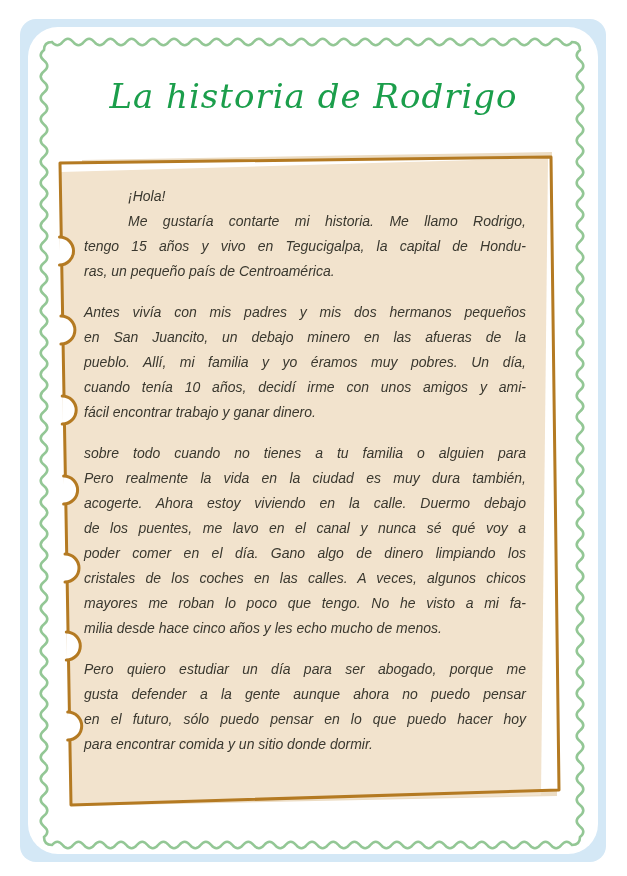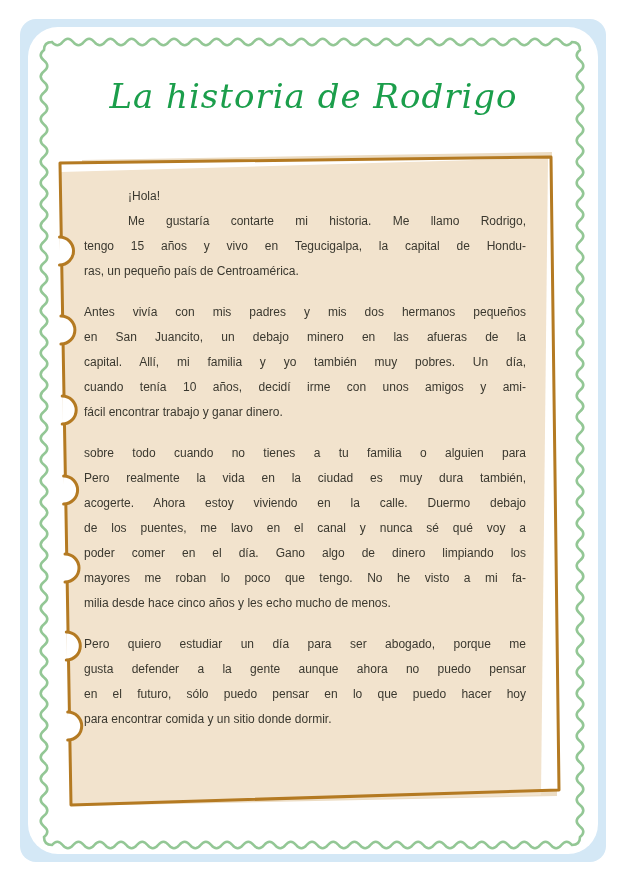--- a/index.html
+++ b/index.html
@@ -22,21 +22,21 @@
   .card-paper{fill:var(--paper_tan,#f2e3cd);}
   .card-border{fill:none;stroke:var(--frame_brown,#b47a22);stroke-width:3px;stroke-linejoin:round;}
   .notch{fill:#ffffff;stroke:var(--frame_brown,#b47a22);stroke-width:3px;stroke-linecap:round;}
   .title{
     position:absolute;left:0;top:76px;width:627px;text-align:center;
     font-family:"DejaVu Serif",serif;font-style:italic;font-size:34px;
     letter-spacing:1px;color:var(--title_green,#1b9e4b);
   }
   .letter-text{
     position:absolute;left:84px;top:184px;width:442px;
-    font-size:12px;line-height:25px;color:var(--ink,#3a382f);
+    font-size:14px;line-height:25px;color:var(--ink,#3a382f);font-style:italic;
   }
   .para{margin:0 0 16px 0;}
   .line{text-align:justify;text-align-last:justify;}
   .line.nojust{text-align-last:left;}
   .line.indent{padding-left:44px;}
 </style>
 </head>
 <body>
 
 <div class="stage">
@@ -73,30 +73,31 @@
   <div class="letter-text">
       <div class="para">
         <div class="line indent nojust">¡Hola!</div>
         <div class="line indent">Me gustaría contarte mi historia. Me llamo Rodrigo,</div>
         <div class="line">tengo 15 años y vivo en Tegucigalpa, la capital de Hondu-</div>
         <div class="line nojust">ras, un pequeño país de Centroamérica.</div>
       </div>
       <div class="para">
         <div class="line">Antes vivía con mis padres y mis dos hermanos pequeños</div>
         <div class="line">en San Juancito, un debajo minero en las afueras de la</div>
-        <div class="line">capital. Allí, mi familia y yo también muy pobres. Un día,</div>
+        <div class="line">pueblo. Allí, mi familia y yo éramos muy pobres. Un día,</div>
         <div class="line">cuando tenía 10 años, decidí irme con unos amigos y ami-</div>
         <div class="line nojust">fácil encontrar trabajo y ganar dinero.</div>
       </div>
       <div class="para">
         <div class="line">sobre todo cuando no tienes a tu familia o alguien para</div>
         <div class="line">Pero realmente la vida en la ciudad es muy dura también,</div>
         <div class="line">acogerte. Ahora estoy viviendo en la calle. Duermo debajo</div>
         <div class="line">de los puentes, me lavo en el canal y nunca sé qué voy a</div>
         <div class="line">poder comer en el día. Gano algo de dinero limpiando los</div>
+        <div class="line">cristales de los coches en las calles. A veces, algunos chicos</div>
         <div class="line">mayores me roban lo poco que tengo. No he visto a mi fa-</div>
         <div class="line nojust">milia desde hace cinco años y les echo mucho de menos.</div>
       </div>
       <div class="para">
         <div class="line">Pero quiero estudiar un día para ser abogado, porque me</div>
         <div class="line">gusta defender a la gente aunque ahora no puedo pensar</div>
         <div class="line">en el futuro, sólo puedo pensar en lo que puedo hacer hoy</div>
         <div class="line nojust">para encontrar comida y un sitio donde dormir.</div>
       </div>
     </div>

